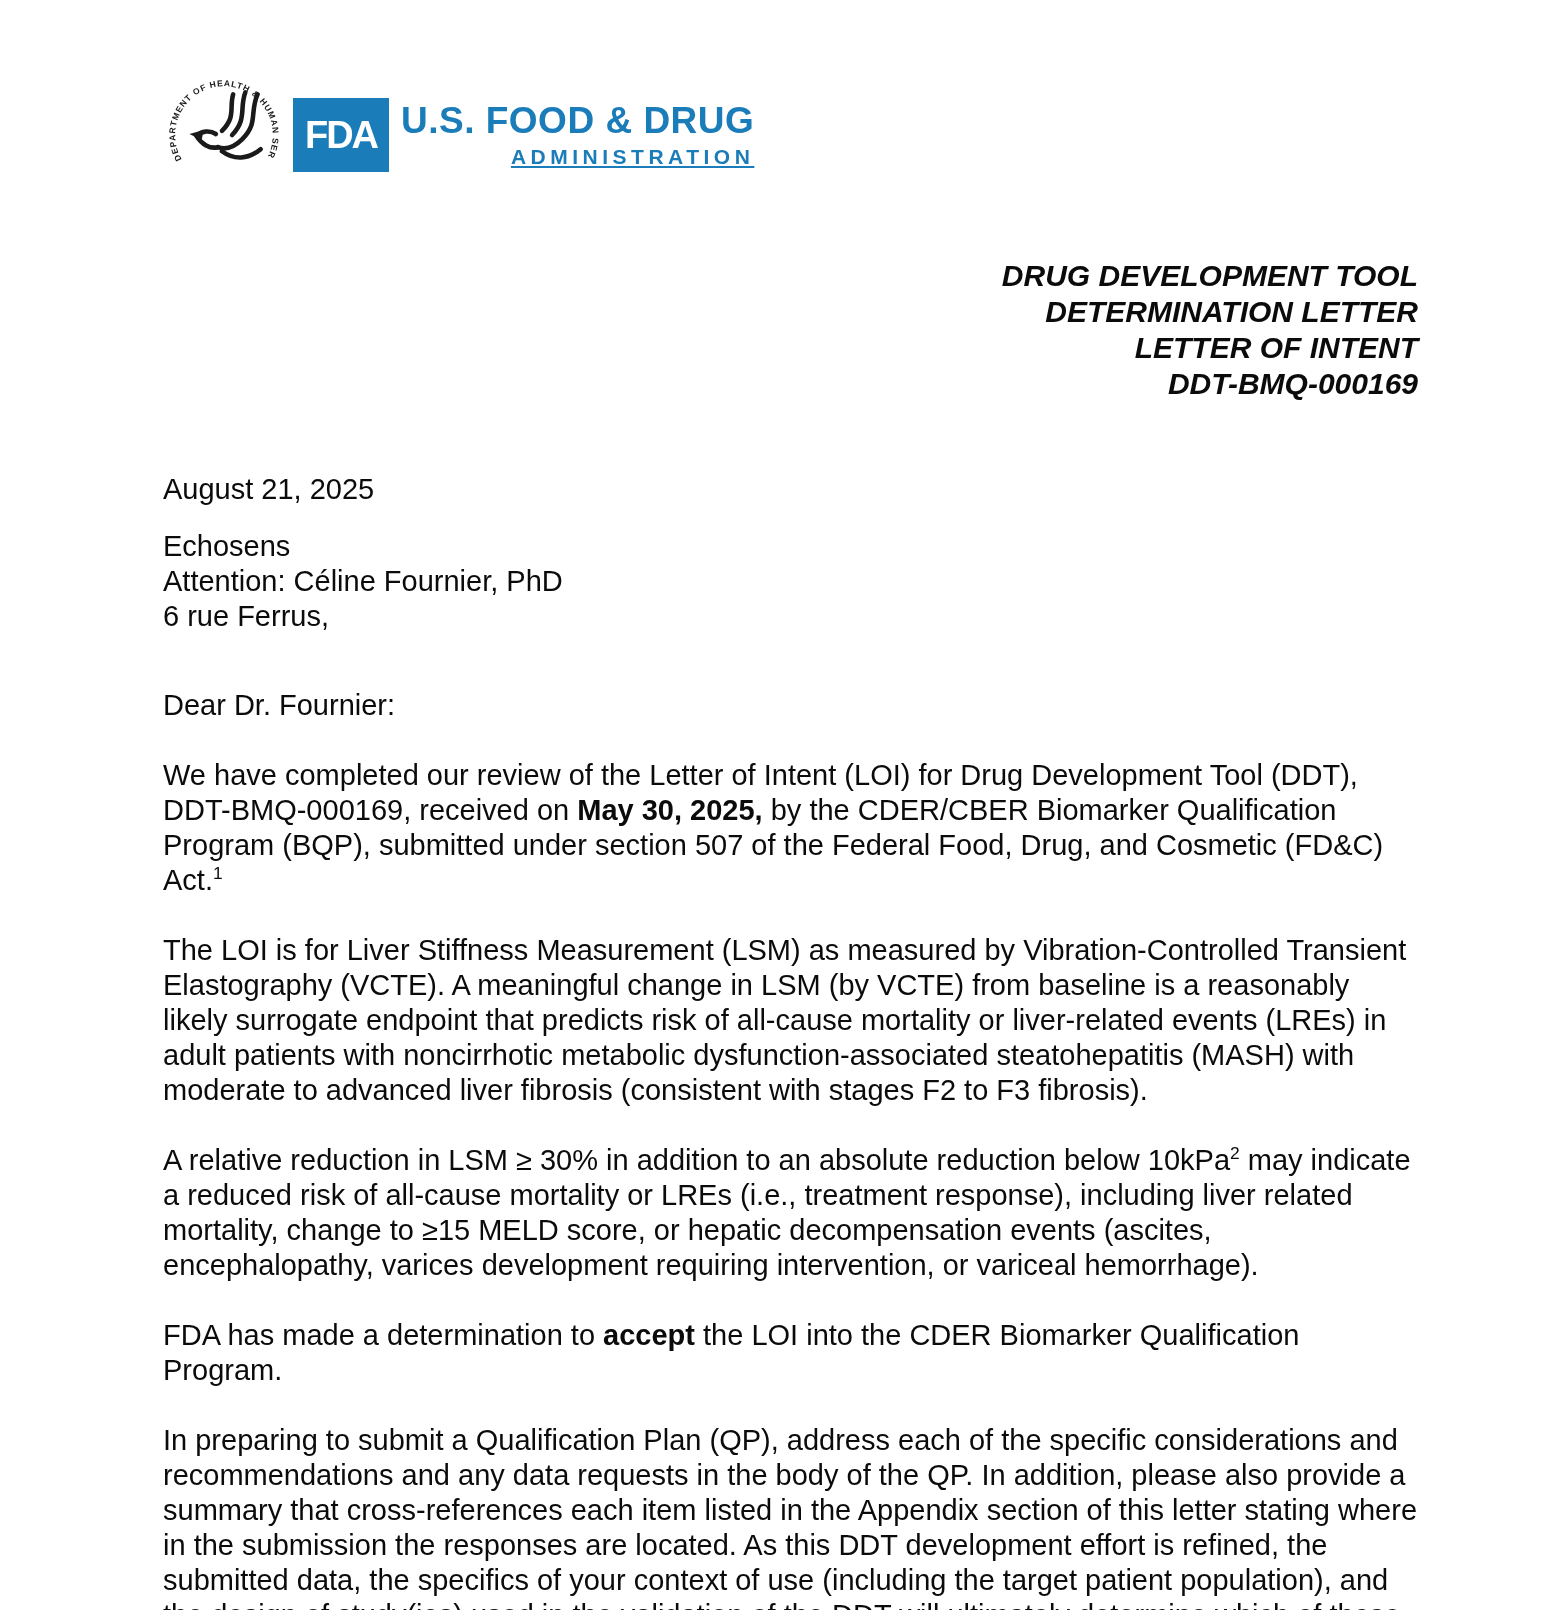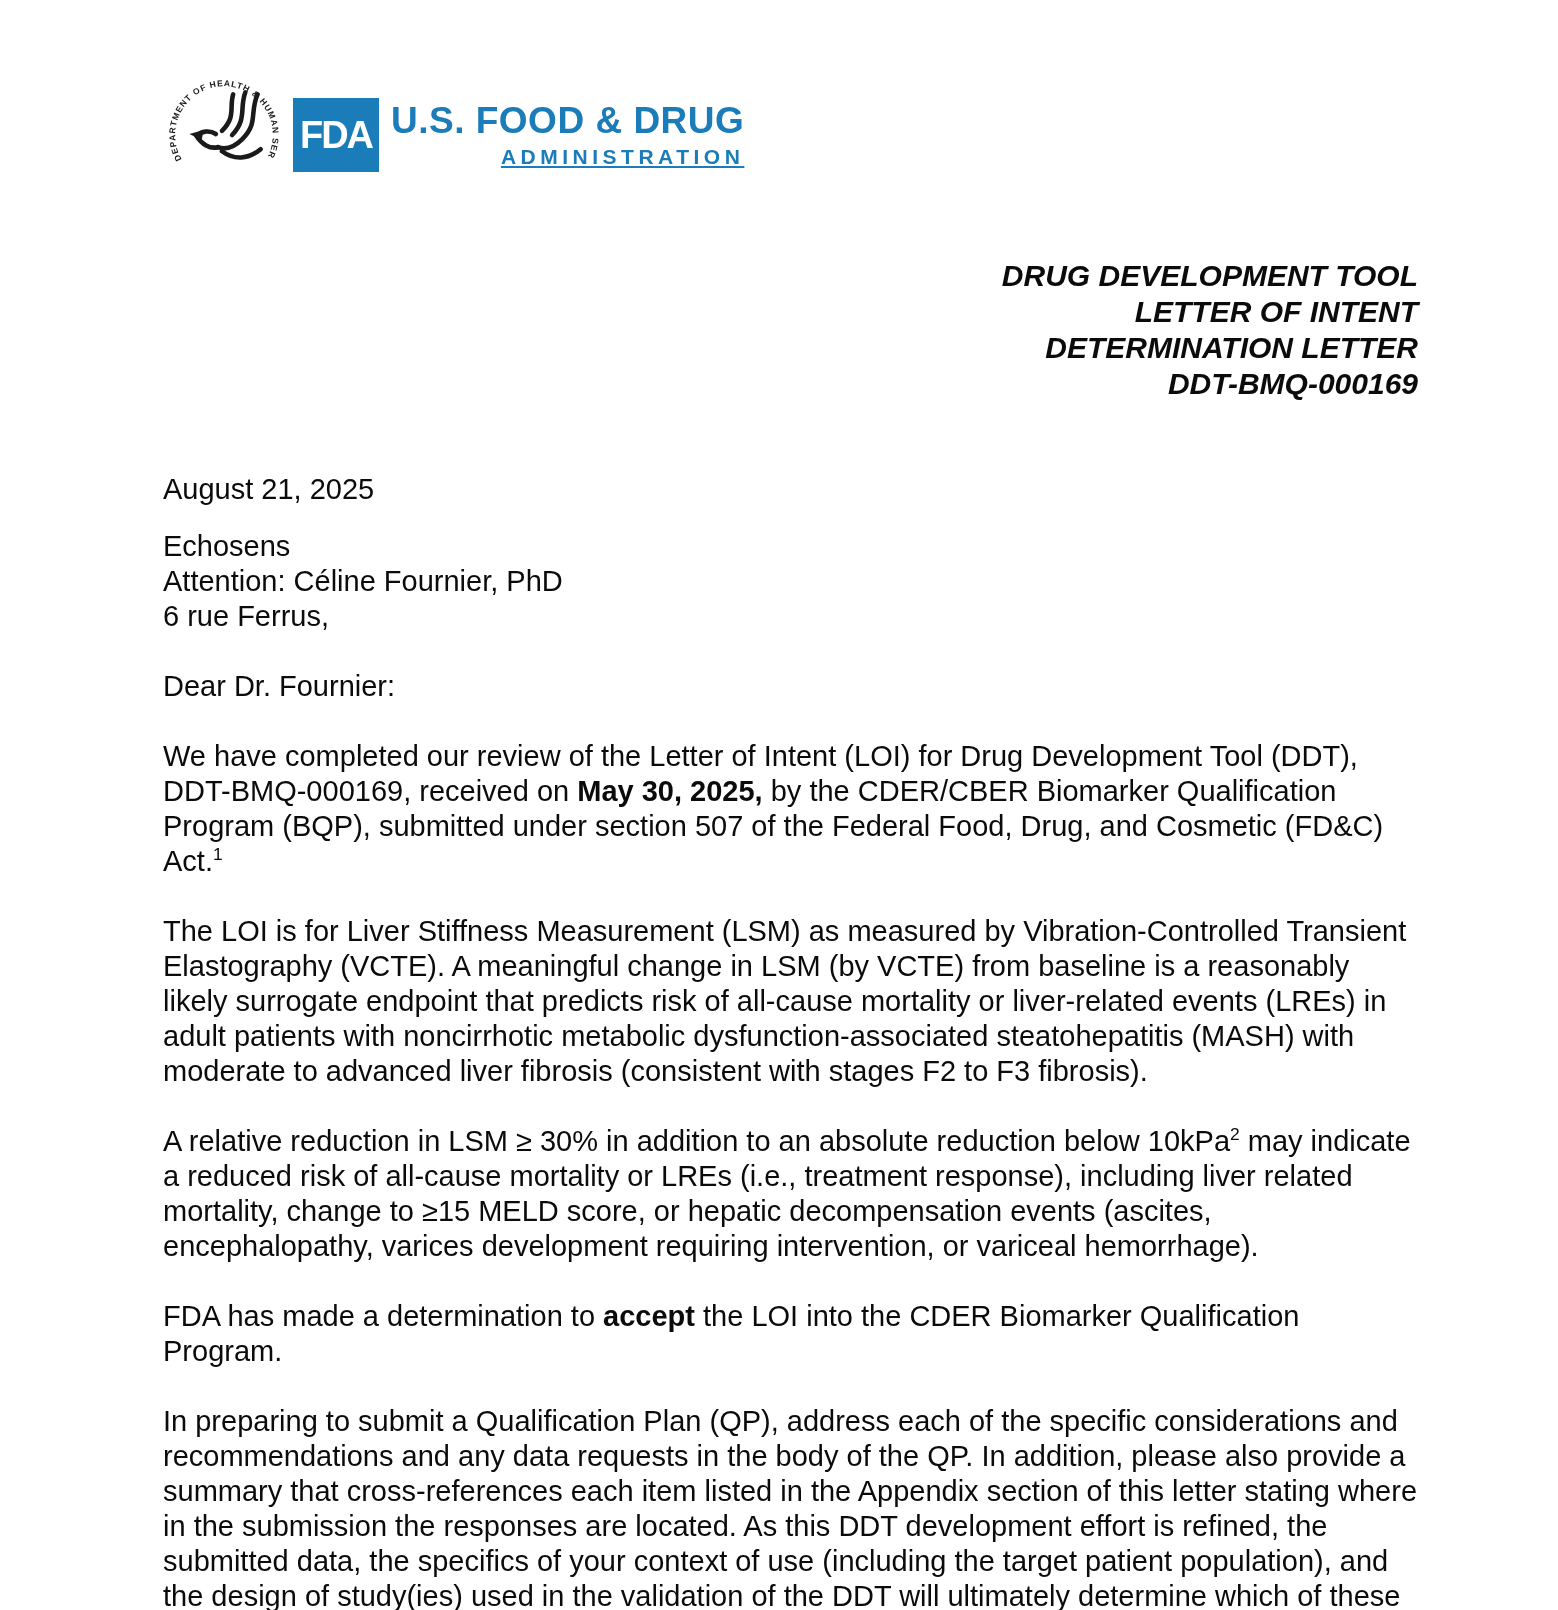--- a/index.html
+++ b/index.html
@@ -30,21 +30,21 @@
     margin-right: 8px;
   }
   .seal-text {
     font-size: 8.4px;
     letter-spacing: 0.9px;
     font-weight: bold;
     fill: #1a1a1a;
     font-family: "Liberation Sans", sans-serif;
   }
   .fda-mark {
-    width: 86px;
+    width: 96px;
     height: 74px;
     background: #1a7cb8;
     color: #ffffff;
     display: flex;
     align-items: center;
     justify-content: center;
     font-weight: bold;
     font-size: 38px;
     letter-spacing: -2px;
     flex: 0 0 auto;
@@ -80,21 +80,21 @@
     margin-top: 70px;
     font-size: 29px;
     line-height: 35px;
   }
   .address {
     margin-top: 22px;
     font-size: 29px;
     line-height: 35px;
   }
   .salutation {
-    margin-top: 35px;
+    margin-top: 54px;
     font-size: 29px;
     line-height: 35px;
   }
   .body-text { margin-top: 35px; }
   .para {
     font-size: 29px;
     line-height: 35px;
     margin: 8px 0 35px 0;
   }
   .bold { font-weight: bold; }
@@ -133,22 +133,22 @@
       </div>
 
       <div class="fda-wordmark">
         <div class="fda-line1">U.S. FOOD &amp; DRUG</div>
         <div class="fda-line2">ADMINISTRATION</div>
       </div>
     </header>
 
     <section class="title-block">
       <div>DRUG DEVELOPMENT TOOL</div>
+      <div>DETERMINATION LETTER</div>
       <div>LETTER OF INTENT</div>
-      <div>DETERMINATION LETTER</div>
       <div>DDT-BMQ-000169</div>
     </section>
 
     <p class="date">August 21, 2025</p>
 
     <div class="address">
       <div>Echosens</div>
       <div>Attention: Céline Fournier, PhD</div>
       <div>6 rue Ferrus,</div>
     </div>

